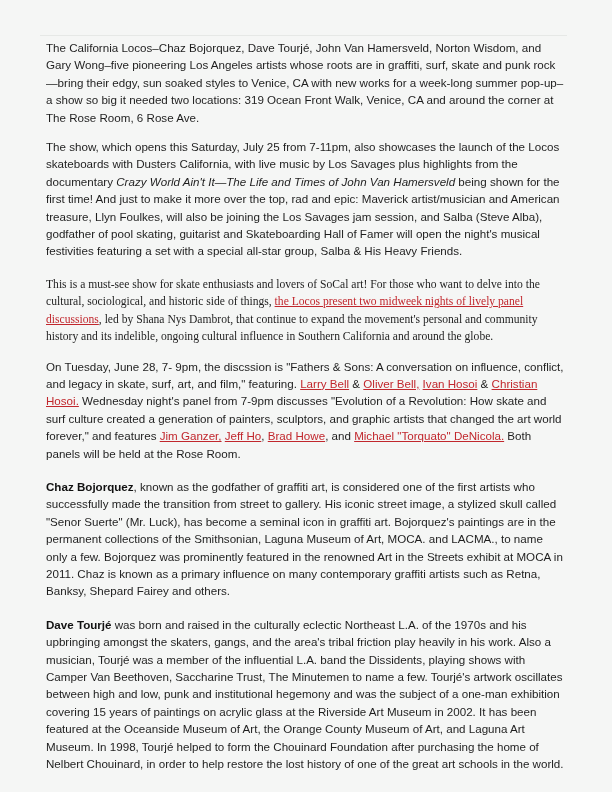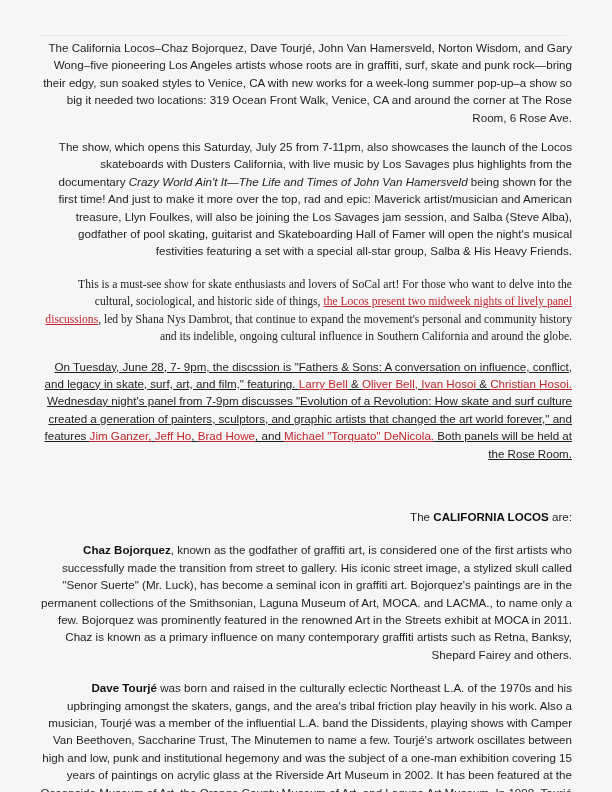--- a/index.html
+++ b/index.html
@@ -25,27 +25,26 @@
   }
   .top-rule {
     position: absolute;
     left: 40px;
     top: 35px;
     width: 527px;
     height: 1px;
     background: #e6e8e6;
   }
   p {
-    margin: 0;
-    text-align: right;
+    margin: 6px;
   }
   .p1 { margin-top: 3px; }
   .p2 { margin-top: 12px; }
   .p3 { margin-top: 16px; font-family: Liberation Serif, serif; }
-  .p4 { margin-top: 12px; text-decoration: underline; }
+  .p4 { margin-top: 12px; }
   .p5 { margin-top: 46px; }
   .p6 { margin-top: 16px; }
   .p7 { margin-top: 16px; }
   a {
     color: #c1272d;
     text-decoration: underline;
     text-underline-offset: 1px;
   }
   b { font-weight: bold; color: #111; }
   i { }
@@ -58,19 +57,18 @@
 <div class="page">
 
   <p class="p1"><span>The California Locos–Chaz Bojorquez, Dave Tourjé, John Van Hamersveld, Norton Wisdom, and Gary Wong–five pioneering Los Angeles artists whose roots are in graffiti, surf, skate and punk rock—bring their edgy, sun soaked styles to Venice, CA with new works for a week-long summer pop-up–a show so big it needed two locations: 319 Ocean Front Walk, Venice, CA and around the corner at The Rose Room, 6 Rose Ave.</span></p>
 
   <p class="p2"><span>The show, which opens this Saturday, July 25 from 7-11pm, also showcases the launch of the Locos skateboards with Dusters California, with live music by Los Savages plus highlights from the documentary </span><i>Crazy World Ain't It—The Life and Times of John Van Hamersveld</i><span> being shown for the first time! And just to make it more over the top, rad and epic: Maverick artist/musician and American treasure, Llyn Foulkes, will also be joining the Los Savages jam session, and Salba (Steve Alba), godfather of pool skating, guitarist and Skateboarding Hall of Famer will open the night's musical festivities featuring a set with a special all-star group, Salba &amp; His Heavy Friends.</span></p>
 
   <p class="p3"><span>This is a must-see show for skate enthusiasts and lovers of SoCal art! For those who want to delve into the cultural, sociological, and historic side of things, </span><a href="#">the Locos present two midweek nights of lively panel discussions</a><span>, led by Shana Nys Dambrot, that continue to expand the movement's personal and community history and its indelible, ongoing cultural influence in Southern California and around the globe.</span></p>
 
   <p class="p4"><span>On Tuesday, June 28, 7- 9pm, the discssion is "Fathers &amp; Sons: A conversation on influence, conflict, and legacy in skate, surf, art, and film," featuring. </span><a href="#">Larry Bell</a><span> &amp; </span><a href="#">Oliver Bell,</a><span> </span><a href="#">Ivan Hosoi</a><span> &amp; </span><a href="#">Christian Hosoi.</a><span> Wednesday night's panel from 7-9pm discusses "Evolution of a Revolution: How skate and surf culture created a generation of painters, sculptors, and graphic artists that changed the art world forever," and features </span><a href="#">Jim Ganzer,</a><span> </span><a href="#">Jeff Ho</a><span>, </span><a href="#">Brad Howe</a><span>, and </span><a href="#">Michael "Torquato" DeNicola.</a><span> Both panels will be held at the Rose Room.</span></p>
 
-  <p class="p5"><span>The </span><b>CALIFORNIA LOCOS</b><span> are:</span></p>
 
   <p class="p6"><b>Chaz Bojorquez</b><span>, known as the godfather of graffiti art, is considered one of the first artists who successfully made the transition from street to gallery. His iconic street image, a stylized skull called "Senor Suerte" (Mr. Luck), has become a seminal icon in graffiti art. Bojorquez's paintings are in the permanent collections of the Smithsonian, Laguna Museum of Art, MOCA. and LACMA., to name only a few. Bojorquez was prominently featured in the renowned Art in the Streets exhibit at MOCA in 2011. Chaz is known as a primary influence on many contemporary graffiti artists such as Retna, Banksy, Shepard Fairey and others.</span></p>
 
   <p class="p7"><b>Dave Tourjé</b><span> was born and raised in the culturally eclectic Northeast L.A. of the 1970s and his upbringing amongst the skaters, gangs, and the area's tribal friction play heavily in his work. Also a musician, Tourjé was a member of the influential L.A. band the Dissidents, playing shows with Camper Van Beethoven, Saccharine Trust, The Minutemen to name a few. Tourjé's artwork oscillates between high and low, punk and institutional hegemony and was the subject of a one-man exhibition covering 15 years of paintings on acrylic glass at the Riverside Art Museum in 2002. It has been featured at the Oceanside Museum of Art, the Orange County Museum of Art, and Laguna Art Museum. In 1998, Tourjé helped to form the Chouinard Foundation after purchasing the home of Nelbert Chouinard, in order to help restore the lost history of one of the great art schools in the world.</span></p>
 
 </div>
 
 </body></html>

